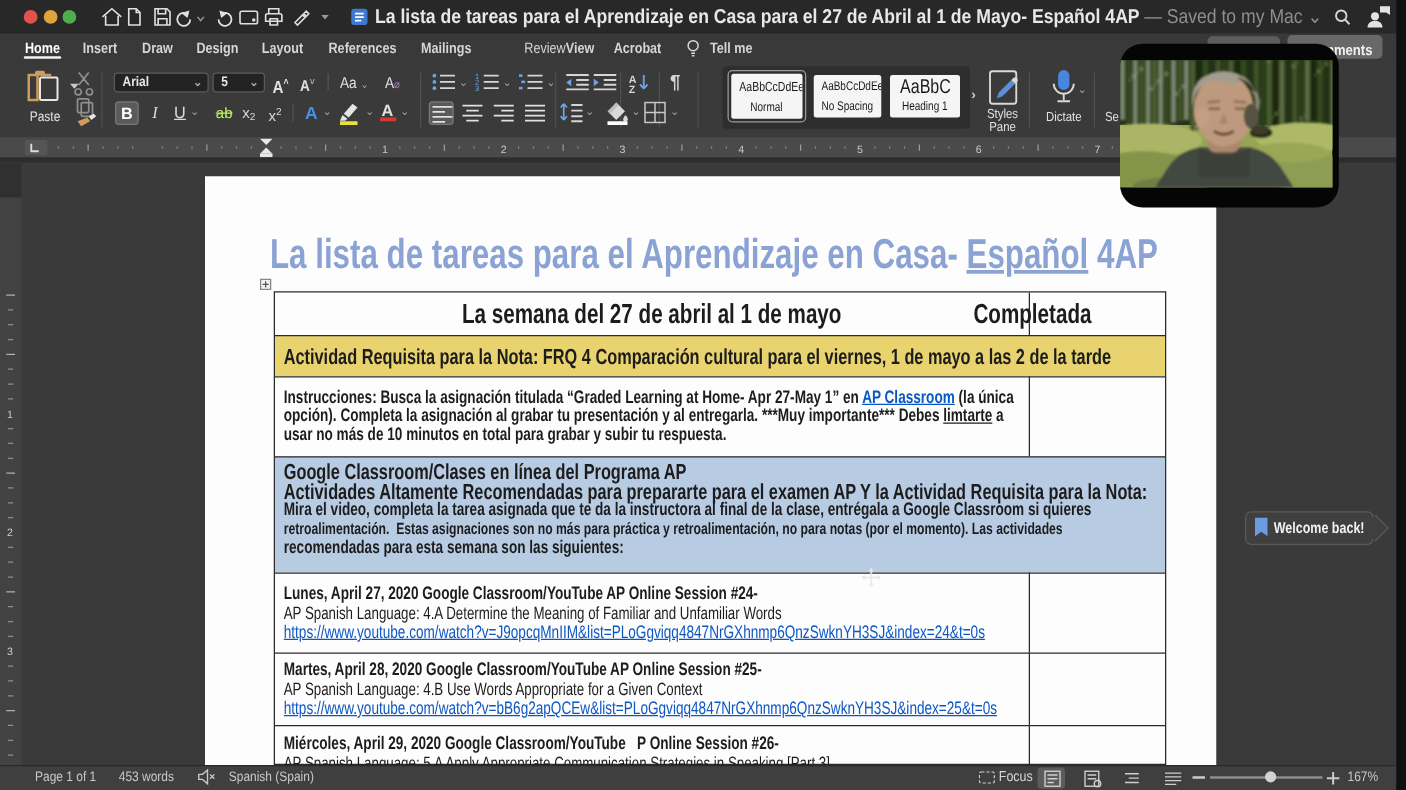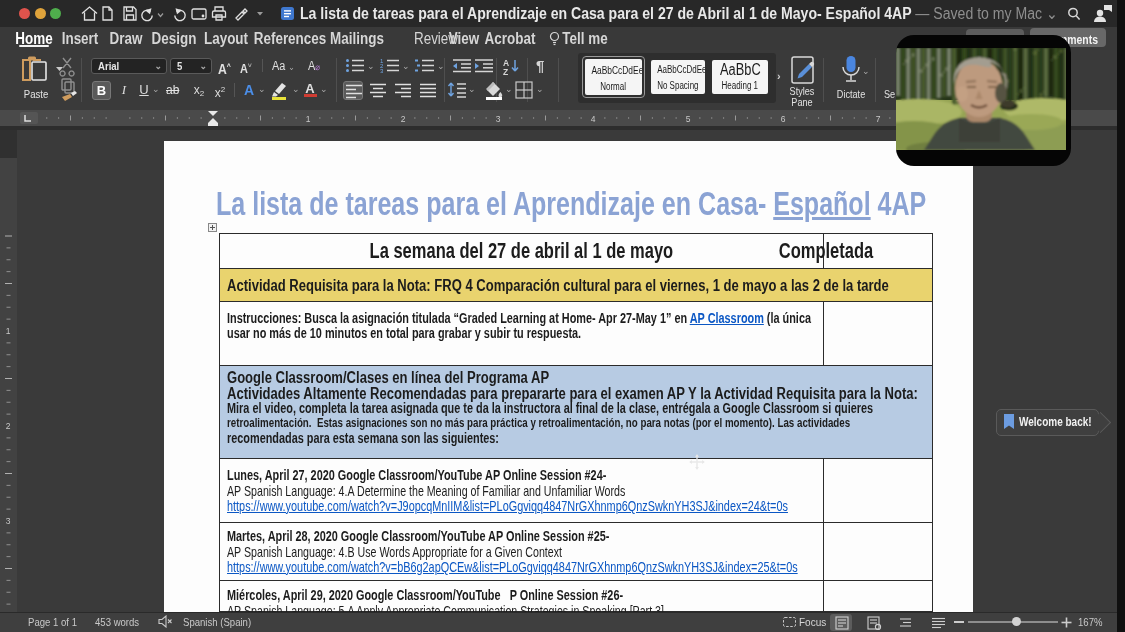--- a/index.html
+++ b/index.html
@@ -54,21 +54,21 @@
   </div>
 <div class="ab" style="left:1092px;top:4px">
     <svg width="20" height="19" viewBox="0 0 20 19">
       <path d="M12 1h8v7l-3-2h-5z" fill="#e3e3e3"></path>
       <circle cx="8" cy="9" r="3.2" fill="#e3e3e3"></circle>
       <path d="M2 18c0-3.3 2.7-5.4 6-5.4s6 2.1 6 5.4z" fill="#e3e3e3"></path>
     </svg>
   </div>
 
 <div class="ab" id="tabrow" style="left:0;top:27px;width:1125px;height:23px;background:#393939"></div>
-<div class="ab" id="tabs" style="left:0;top:27px;width:900px;height:23px;font-size:16px;color:#dedede">
+<div class="ab" id="tabs" style="left:0;top:27px;width:900px;height:23px;font-size:12px;color:#dedede">
     <div class="ab" style="left:34px;top:4px;height:15px;line-height:15px;font-weight:bold;color:#fff;transform:translateX(-50%);white-space:nowrap"><span class="uc" style="transform:scaleX(.84)">Home</span></div>
     <div class="ab" style="left:80px;top:4px;height:15px;line-height:15px;font-weight:bold;color:#d6d6d6;transform:translateX(-50%);white-space:nowrap"><span class="uc" style="transform:scaleX(.84)">Insert</span></div>
     <div class="ab" style="left:126px;top:4px;height:15px;line-height:15px;font-weight:bold;color:#d6d6d6;transform:translateX(-50%);white-space:nowrap"><span class="uc" style="transform:scaleX(.84)">Draw</span></div>
     <div class="ab" style="left:174px;top:4px;height:15px;line-height:15px;font-weight:bold;color:#d6d6d6;transform:translateX(-50%);white-space:nowrap"><span class="uc" style="transform:scaleX(.84)">Design</span></div>
     <div class="ab" style="left:226px;top:4px;height:15px;line-height:15px;font-weight:bold;color:#d6d6d6;transform:translateX(-50%);white-space:nowrap"><span class="uc" style="transform:scaleX(.84)">Layout</span></div>
     <div class="ab" style="left:290px;top:4px;height:15px;line-height:15px;font-weight:bold;color:#d6d6d6;transform:translateX(-50%);white-space:nowrap"><span class="uc" style="transform:scaleX(.84)">References</span></div>
     <div class="ab" style="left:357px;top:4px;height:15px;line-height:15px;font-weight:bold;color:#d6d6d6;transform:translateX(-50%);white-space:nowrap"><span class="uc" style="transform:scaleX(.84)">Mailings</span></div>
     <div class="ab" style="left:436px;top:4px;height:15px;line-height:15px;font-weight:normal;color:#d6d6d6;transform:translateX(-50%);white-space:nowrap"><span class="uc" style="transform:scaleX(.84)">Review</span></div>
     <div class="ab" style="left:464px;top:4px;height:15px;line-height:15px;font-weight:bold;color:#d6d6d6;transform:translateX(-50%);white-space:nowrap"><span class="uc" style="transform:scaleX(.84)">View</span></div>
     <div class="ab" style="left:510px;top:4px;height:15px;line-height:15px;font-weight:bold;color:#d6d6d6;transform:translateX(-50%);white-space:nowrap"><span class="uc" style="transform:scaleX(.84)">Acrobat</span></div>
@@ -121,21 +121,21 @@
     <div class="ab" style="left:170px;top:8px;width:42px;height:16px;background:#232323;border:1px solid #5a5a5a;border-radius:3px;color:#e6e6e6;font-size:11px;line-height:14px;padding-left:6px;font-weight:bold"><span class="u">5</span><span style="position:absolute;right:4px;top:0;color:#aaa;font-size:9px">⌄</span></div>
     <div class="ab" style="left:218px;top:7px;font-size:14px;color:#e0e0e0;font-weight:bold;height:18px;line-height:18px"><span class="u">A<span style="font-size:8px;vertical-align:6px">˄</span></span></div>
     <div class="ab" style="left:240px;top:7px;font-size:12.5px;color:#e0e0e0;font-weight:bold;height:18px;line-height:18px"><span class="u">A<span style="font-size:8px;vertical-align:5px;color:#aaa">˅</span></span></div>
     <div class="ab" style="left:262px;top:9px;width:1px;height:13px;background:#555"></div>
     <div class="ab" style="left:272px;top:7px;font-size:12.5px;color:#e0e0e0;height:18px;line-height:18px"><span class="u">Aa <span style="font-size:9px;color:#aaa">⌄</span></span></div>
     <div class="ab" style="left:308px;top:7px;font-size:12.5px;color:#e0e0e0;height:18px;line-height:18px"><span class="u">A<span style="font-size:9px;color:#b77fd4">⌀</span></span></div>
     <div class="ab" style="left:92px;top:31px;width:19px;height:19px;background:#5a5a5a;border:1px solid #787878;border-radius:3px;text-align:center;font-weight:bold;color:#fff;font-size:13px;line-height:17px">B</div>
     <div class="ab" style="left:116px;top:31px;width:16px;height:19px;text-align:center;font-style:italic;color:#dcdcdc;font-size:13px;line-height:18px;font-family:'Liberation Serif',serif">I</div>
     <div class="ab" style="left:136px;top:31px;width:16px;height:19px;text-align:center;color:#dcdcdc;font-size:13px;line-height:18px"><span style="text-decoration:underline">U</span></div>
     <div class="ab" style="left:152px;top:34px;font-size:9px;color:#aaa">⌄</div>
-    <div class="ab" style="left:166px;top:31px;width:20px;height:19px;text-align:left;color:#e5e5e5;font-size:12px;line-height:18px"><span style="text-decoration:line-through">ab</span></div>
+    <div class="ab" style="left:166px;top:31px;width:20px;height:19px;text-align:right;color:#bef264;font-size:12px;line-height:18px"><span style="text-decoration:line-through">ab</span></div>
     <div class="ab" style="left:190px;top:31px;width:18px;height:19px;text-align:center;color:#dcdcdc;font-size:12px;line-height:18px">x<span style="font-size:8px;vertical-align:-2px">2</span></div>
     <div class="ab" style="left:211px;top:31px;width:18px;height:19px;text-align:center;color:#dcdcdc;font-size:12px;line-height:18px">x<span style="font-size:8px;vertical-align:5px">2</span></div>
     <div class="ab" style="left:234px;top:33px;width:1px;height:14px;background:#555"></div>
     <div class="ab" style="left:240px;top:31px;width:18px;height:19px;text-align:center;color:#4b8ee8;font-size:14px;line-height:18px;font-weight:bold">A</div>
     <div class="ab" style="left:258px;top:34px;font-size:9px;color:#aaa">⌄</div>
     <div class="ab" style="left:270px;top:31px">
       <svg width="20" height="19" viewBox="0 0 20 19">
         <path d="M5 10l7-8 4 3-7 8z" fill="#e4e4e4"></path>
         <path d="M4 11l4 3-2 1.5H2z" fill="#e4e4e4"></path>
         <rect x="2" y="16" width="14" height="3" fill="#e8e23a"></rect>
@@ -450,20 +450,21 @@
 
   <div class="ab" id="tbl" style="left:55px;top:92px;width:714px;height:379px;border:1px solid #2b2b2b;color:#1c1c1c">
 
     <div class="ab" style="left:0;top:0;width:604px;height:34px;border-right:1px solid #2b2b2b;text-align:center;line-height:34px;font-size:22px;font-weight:bold"><span class="dc">La semana del 27 de abril al 1 de mayo</span></div>
     <div class="ab" style="left:543px;top:0;width:230px;height:34px;text-align:left;line-height:34px;font-size:22px;font-weight:bold"><span class="dc">Completada</span></div>
 
     <div class="ab" style="left:0;top:34px;width:712px;height:33px;border-top:1px solid #2b2b2b;background:#e9d36e;line-height:33px;font-size:17.4px;font-weight:bold;padding-left:7px"><span class="d">Actividad Requisita para la Nota: FRQ 4 Comparación cultural para el viernes, 1 de mayo a las 2 de la tarde</span></div>
 
     <div class="ab" style="left:0;top:67px;width:604px;height:64px;border-top:1px solid #2b2b2b;border-right:1px solid #2b2b2b;font-size:14.5px;font-weight:bold;padding:9px 0 0 7px">
       <div style="height:15px;line-height:15px"><span class="d">Instrucciones: Busca la asignación titulada “Graded Learning at Home- Apr 27-May 1” en <span style="color:#0b57c4;text-decoration:underline">AP Classroom</span> (la única</span></div>
+      <div style="height:15px;line-height:15px"><span class="d">opción). Completa la asignación al grabar tu presentación y al entregarla. ***Muy importante*** Debes <span style="text-decoration:underline">limtarte</span> a</span></div>
       <div style="height:15px;line-height:15px"><span class="d">usar no más de 10 minutos en total para grabar y subir tu respuesta.</span></div>
     </div>
     <div class="ab" style="left:604px;top:67px;width:108px;height:64px;border-top:1px solid #2b2b2b"></div>
 
     <div class="ab" style="left:0;top:131px;width:712px;height:93px;border-top:1px solid #2b2b2b;background:#b7cbe3;font-size:17.4px;font-weight:bold;padding:4px 0 0 7px">
       <div style="height:15.6px;line-height:15.6px"><span class="d">Google Classroom/Clases en línea del Programa AP</span></div>
       <div style="height:15.6px;line-height:15.6px"><span class="d">Actividades Altamente Recomendadas para prepararte para el examen AP Y la Actividad Requisita para la Nota:</span></div>
       <div style="height:14.9px;line-height:14.9px;font-size:14.5px"><span class="d">Mira el video, completa la tarea asignada que te da la instructora al final de la clase, entrégala a Google Classroom si quieres</span></div>
       <div style="height:14.9px;line-height:14.9px;font-size:13px"><span class="d">retroalimentación.&nbsp; Estas asignaciones son no más para práctica y retroalimentación, no para notas (por el momento). Las actividades</span></div>
       <div style="height:14.9px;line-height:14.9px;font-size:14.5px"><span class="d">recomendadas para esta semana son las siguientes:</span></div>

